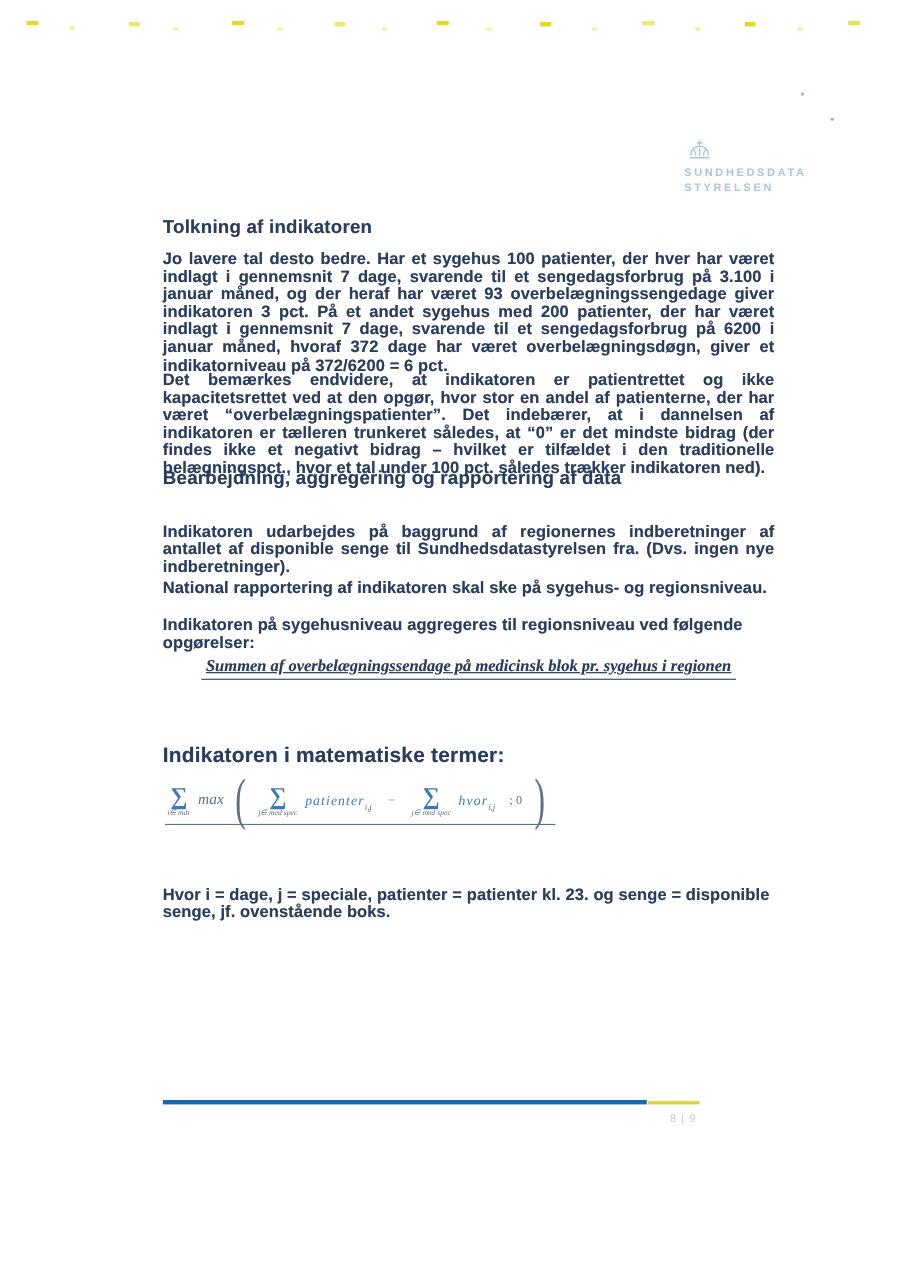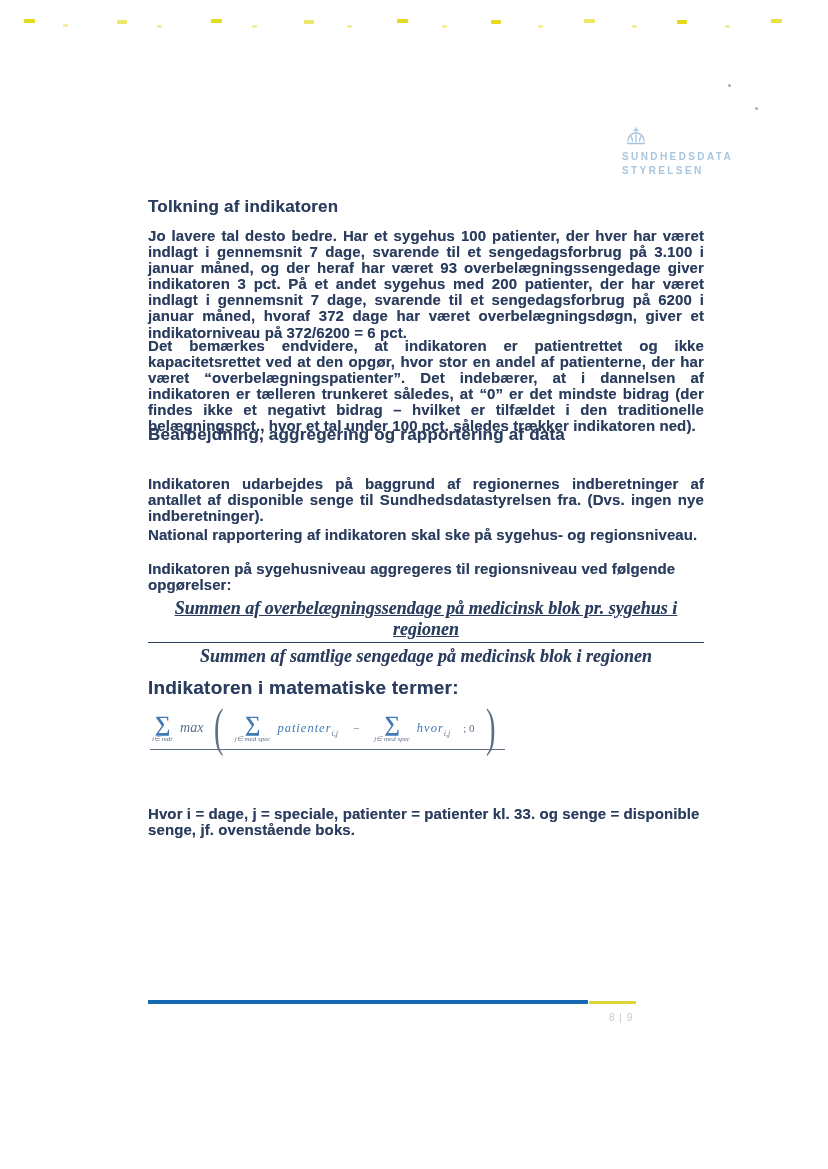--- a/index.html
+++ b/index.html
@@ -18,21 +18,21 @@
   
   .dash{position:absolute;border-radius:1px;}
   .speck{position:absolute;width:3px;height:3px;border-radius:50%;background:#5a6b80;opacity:.55;}
   
   .logo-text{
     color:#a9c6de;font-size:10px;letter-spacing:2.4px;line-height:13.5px;
     font-weight:bold;
   }
   
   .tfrac{width:556px;text-align:center;font-family:"Liberation Serif",serif;
-    font-style:italic;font-weight:bold;font-size:18px;color:#2a3d5e;
+    font-style:italic;font-weight:bold;font-size:15px;color:#2a3d5e;
     text-shadow:0 0 .4px rgba(42,61,94,.5);}
   .tfrac .num{display:inline-block;text-decoration:underline;border-bottom:1.6px solid #2a3d5e;
     padding:0 4px 2px 4px;}
   .tfrac .den{display:block;padding-top:3px;}
   
   .formula{font-family:"Liberation Serif",serif;color:#4079b5;}
   .f-num{display:inline-flex;align-items:center;gap:7px;
     border-bottom:1.4px solid #5d6f86;padding:0 6px 6px 2px;}
   .f-den{display:block;text-align:center;padding-top:2px;}
   .sumblk{display:inline-flex;flex-direction:column;align-items:center;line-height:1;}
@@ -101,21 +101,20 @@
 <div class="abs ink h1" style="left:148px;top:425px;">Bearbejdning, aggregering og rapportering af data</div>
 
 <div class="abs ink para" style="left:148px;top:476px;">Indikatoren udarbejdes på baggrund af regionernes indberetninger af antallet af disponible senge til Sundhedsdatastyrelsen fra. (Dvs. ingen nye indberetninger).</div>
 
 <div class="abs ink para" style="left:148px;top:527px;text-align:left;">National rapportering af indikatoren skal ske på sygehus- og regionsniveau.</div>
 
 <div class="abs ink para" style="left:148px;top:561px;text-align:left;">Indikatoren på sygehusniveau aggregeres til regionsniveau ved følgende opgørelser:</div>
 
 <div class="abs tfrac" style="left:148px;top:598px;">
   <span class="num">Summen af overbelægningssendage på medicinsk blok pr. sygehus i regionen</span>
-  <span class="den">Summen af samtlige sengedage på medicinsk blok i regionen</span>
 </div>
 
 <div class="abs ink h1" style="left:148px;top:677px;font-size:19px;">Indikatoren i matematiske termer:</div>
 
 <div class="abs formula" style="left:150px;top:714px;">
   <div class="f-num">
     <span class="sumblk">
       <span class="sum">∑</span>
       <span class="sumsub">i∈ mdr</span>
     </span>
@@ -130,18 +129,18 @@
     <span class="sumblk">
       <span class="sum">∑</span>
       <span class="sumsub">j∈ med spec</span>
     </span>
     <span><span class="term">hvor</span><span class="tsub">i,j</span></span>
     <span class="fop" style="margin-left:6px;">; 0</span>
     <span class="bigp">)</span>
   </div>
 </div>
 
-<div class="abs ink para" style="left:148px;top:806px;text-align:left;">Hvor i = dage, j = speciale, patienter = patienter kl. 33. og senge = disponible senge, jf. ovenstående boks.</div>
+<div class="abs ink para" style="left:148px;top:806px;text-align:left;">Hvor i = dage, j = speciale, patienter = patienter kl. 23. og senge = disponible senge, jf. ovenstående boks.</div>
 
 <div class="abs rule-blue" style="left:148px;top:1000px;width:440px;height:4px;"></div>
 <div class="abs rule-yellow" style="left:589px;top:1001px;width:47px;height:3px;"></div>
 
 <div class="abs pagemark" style="left:609px;top:1012px;">8 | 9</div>
 
 </body></html>

